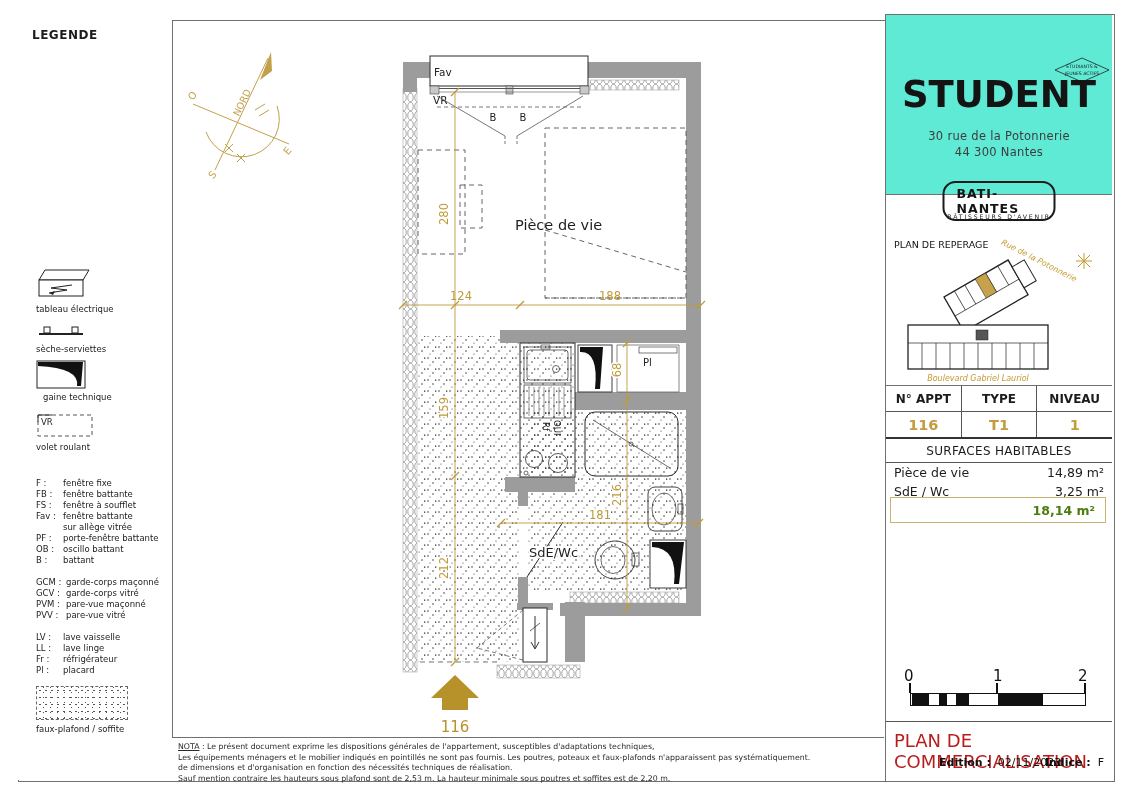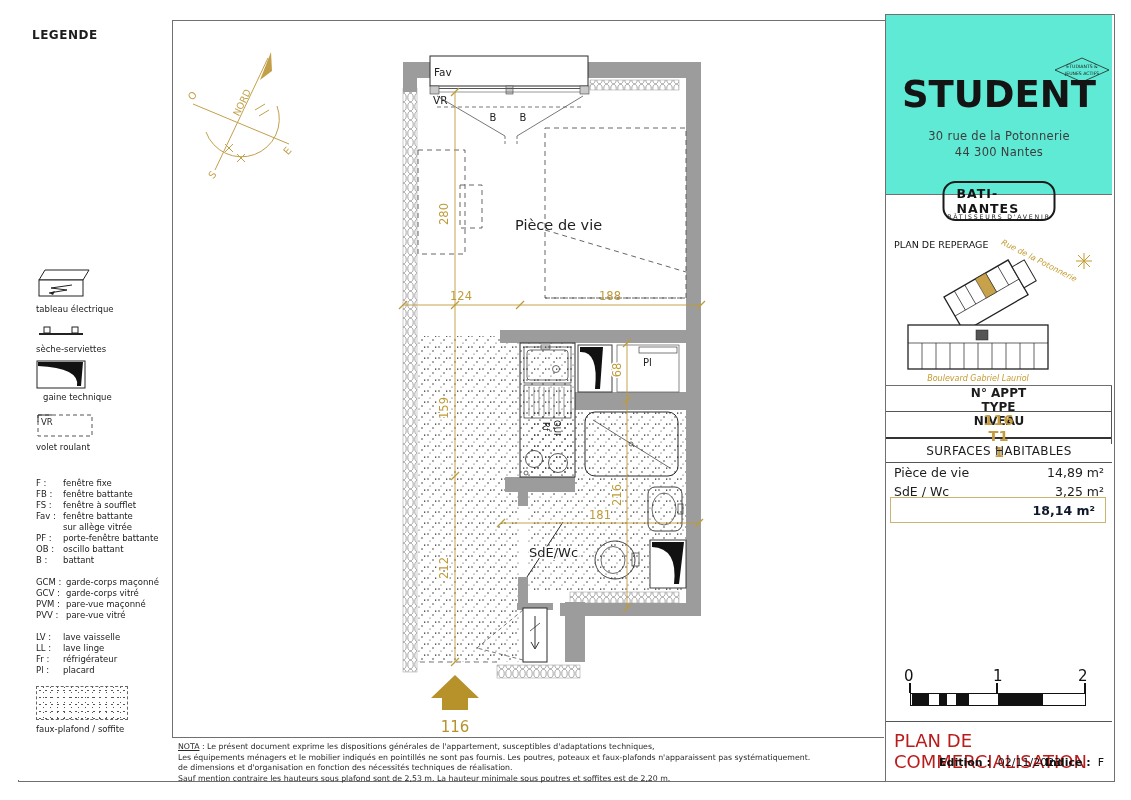--- a/index.html
+++ b/index.html
@@ -26,32 +26,32 @@
   #rcol .sec{position:absolute;left:0;width:226px;box-sizing:border-box;}
   #card{top:0;height:180px;background:#5eead4;border-bottom:1px solid #707070;}
   #card .student{position:absolute;top:58px;left:0;width:226px;text-align:center;
       font-size:37px;font-weight:800;letter-spacing:0px;color:#141414;}
   #card .addr{position:absolute;left:0;width:226px;text-align:center;font-size:11.5px;color:#3d3d3d;letter-spacing:.3px;}
   #card .bati{position:absolute;top:166px;left:50%;transform:translateX(-50%);border:2px solid #1a1a1a;
       border-radius:13px;padding:3px 12px;font-size:12.5px;font-weight:bold;letter-spacing:1px;color:#141414;background:transparent;}
   #card .bati-tag{position:absolute;top:198px;left:0;width:226px;text-align:center;font-size:6.2px;letter-spacing:1.8px;color:#222;}
   #reperage{top:218px;height:153px;border-bottom:1px solid #707070;}
   #reperage .rep-title{position:absolute;left:8px;top:6px;font-size:9.5px;color:#111;}
-  .apt-row{display:flex;flex-direction:column;}
+  .apt-row{display:flex;}
   #apt-head{top:371px;height:26px;border-bottom:1px solid #555;}
   #apt-vals{top:397px;height:27px;border-bottom:2px solid #333;}
   .apt-cell{flex:1;display:flex;align-items:center;justify-content:center;font-size:12px;font-weight:600;}
   .apt-cell.div{border-right:1px solid #555;}
   #apt-vals .apt-cell{color:#C49B3F;font-size:14.5px;font-weight:600;}
   #surf-title{top:424px;height:24px;border-bottom:1px solid #555;display:flex;align-items:center;justify-content:center;
       font-size:12px;font-weight:400;letter-spacing:.3px;}
   .surf-row{position:absolute;left:8px;width:210px;display:flex;justify-content:space-between;font-size:12.5px;color:#1c1c1c;}
   #total-box{position:absolute;left:4px;top:482px;width:216px;height:26px;border:1px solid #CBB472;
       display:flex;align-items:center;justify-content:flex-end;padding-right:10px;box-sizing:border-box;
-      color:#0f172a;font-size:12.5px;font-weight:600;}
+      color:#4d7c0f;font-size:12.5px;font-weight:600;}
   .scale-lab{position:absolute;font-size:15px;color:#111;}
   #scale-bar{position:absolute;left:24px;top:678px;width:176px;height:13px;border:1px solid #111;box-sizing:border-box;}
   #scale-bar .seg{position:absolute;top:0;height:11px;background:#111;}
   .scale-tick{position:absolute;width:2px;height:10px;background:#111;}
   #tblock{top:706px;height:60px;border-top:1px solid #555;}
   #tblock .tb-title{position:absolute;left:8px;top:8px;font-size:18px;color:#b91c1c;}
   #tblock .tb-row{position:absolute;left:8px;top:34px;width:210px;font-size:11px;color:#111;}
   #tblock b{font-weight:bold;margin-left:45px;}
   #tblock .right{position:absolute;right:0;top:0;}
   svg text{font-family:"DejaVu Sans","Liberation Sans",sans-serif;}

